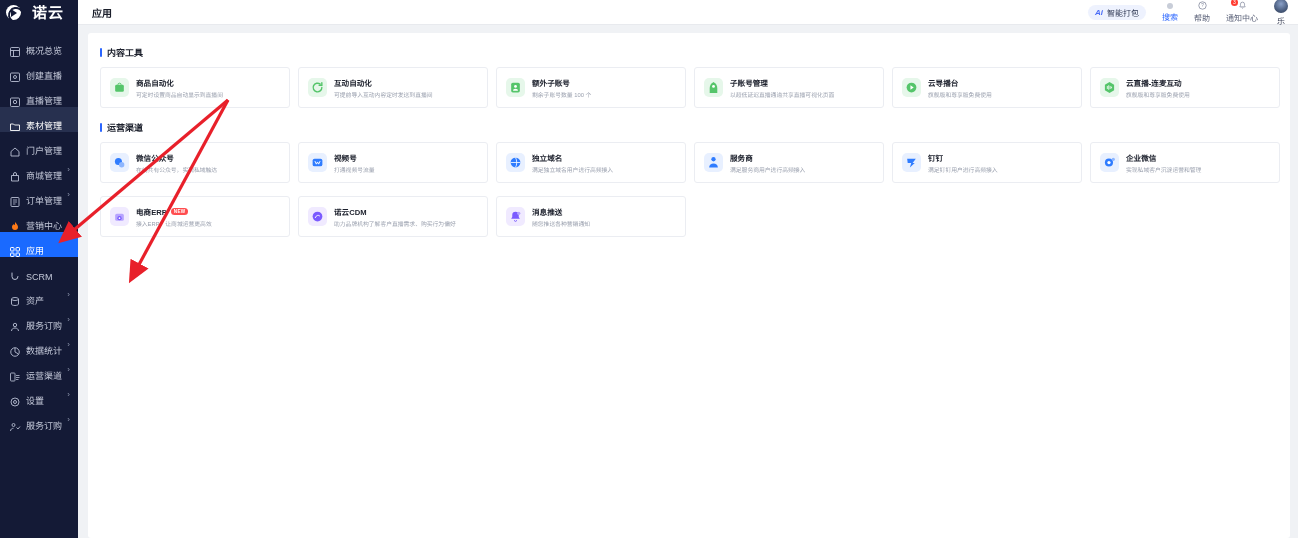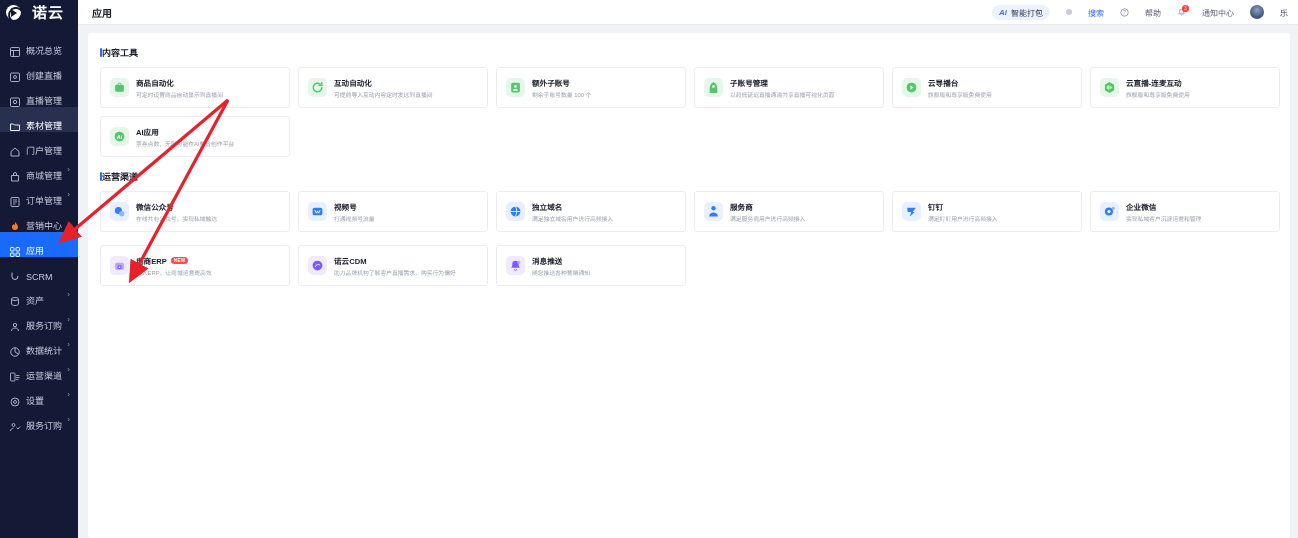--- a/index.html
+++ b/index.html
@@ -70,22 +70,22 @@
   }
   .page-title { font-size: 10px; font-weight: 700; color: #1b1f2b; }
   .topbar-right { margin-left: auto; display: flex; align-items: center; gap: 16px; }
   .ai-pill {
     display: flex; align-items: center; gap: 4px;
     background: #eef2fe; border-radius: 9px; padding: 2px 7px;
     font-size: 8px; color: #2b3450;
   }
   .ai-pill .ai-logo { color: #4a6cf7; font-weight: 700; font-style: italic; font-size: 8px; }
   .tb-item {
-    display: flex; align-items: center; gap: 16px;
-    font-size: 8px; color: #5a6178; cursor: pointer; position: relative;
+    display: flex; align-items: center; gap: 2px;
+    font-size: 8px; color: #5a6178; cursor: pointer; position: relative; flex-direction: column;
   }
   .tb-item.search-item { color: #2b66ff; }
   .dotcircle { width:6px;height:6px;border-radius:50%;background:#c8cdd8;display:block;}
   .tb-icon { width: 9px; height: 9px; display:block; }
   .tb-icon svg { display:block; }
   .badge-dot {
     position: absolute; top: -2px; left: 5px;
     background: #ff3b30; color: #fff; font-size: 5px;
     border-radius: 5px; padding: 0 2px; line-height: 7px; height: 7px;
   }
@@ -99,21 +99,21 @@
   
   .content {
     flex: 1 1 auto; overflow: hidden;
     padding: 8px 8px 0 10px;
   }
   .panel {
     background: #fff; border-radius: 3px; min-height: 505px;
     padding: 10px 10px 20px 12px;
   }
   .section-title {
-    display: flex; align-items: center; 
+    display: flex; align-items: center; gap: 5px;
     font-size: 9px; font-weight: 700; color: #1b1f2b;
     margin: 3px 0 8px 0;
   }
   .section-title .bar {
     width: 2px; height: 9px; background: #2b66ff; display: block; border-radius: 1px;
   }
   .grid {
     display: grid; grid-template-columns: repeat(6, 1fr);
     gap: 8px; margin-bottom: 13px;
   }
@@ -442,34 +442,20 @@
                 <svg viewBox="0 0 24 24" width="13" height="13">
                   <path d="M12 2l8.5 5v10L12 22 3.5 17V7z" fill="#55c56a"></path>
                   <path d="M8 10v4M10.6 8.5v7M13.2 10v4M15.8 11.2v1.6" stroke="#fff" stroke-width="1.5" stroke-linecap="round"></path>
                 </svg>
               </span>
               <span class="card-text">
                 <span class="card-title">
                   <span>云直播-连麦互动</span>
                 </span>
                 <span class="card-desc" style="display:block">旗舰版和尊享版免费使用</span>
-              </span>
-            </div>
-            <div class="card">
-              <span class="card-icon tint-green">
-                <svg viewBox="0 0 24 24" width="13" height="13">
-                  <circle cx="12" cy="12" r="9" fill="#55c56a"></circle>
-                  <text x="12" y="16" font-size="10" font-weight="bold" text-anchor="middle" fill="#fff" font-style="italic">Ai</text>
-                </svg>
-              </span>
-              <span class="card-text">
-                <span class="card-title">
-                  <span>AI应用</span>
-                </span>
-                <span class="card-desc" style="display:block">票券点数，无限可能在AI整合创作平台</span>
               </span>
             </div>
           </div>
           <div class="section-title">
             <span class="bar"></span>
             <span>运营渠道</span>
           </div>
           <div class="grid">
             <div class="card">
               <span class="card-icon tint-blue">

